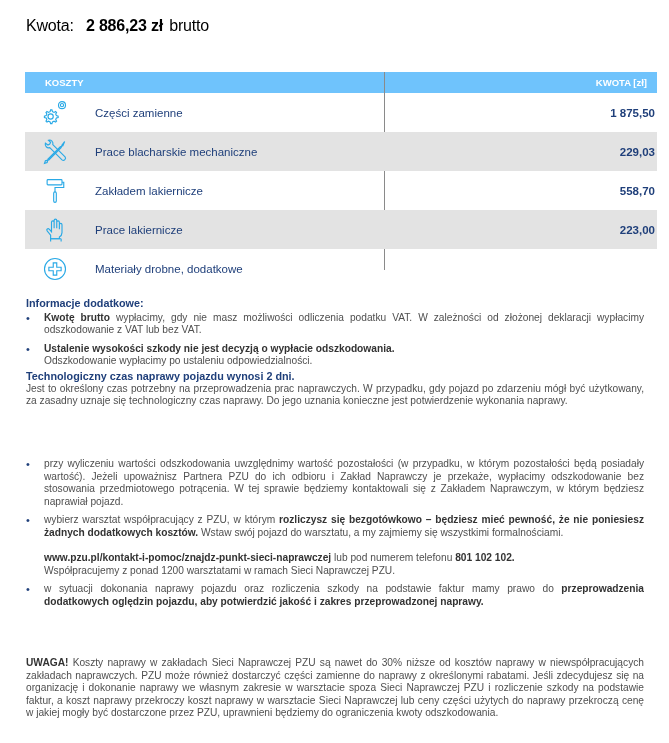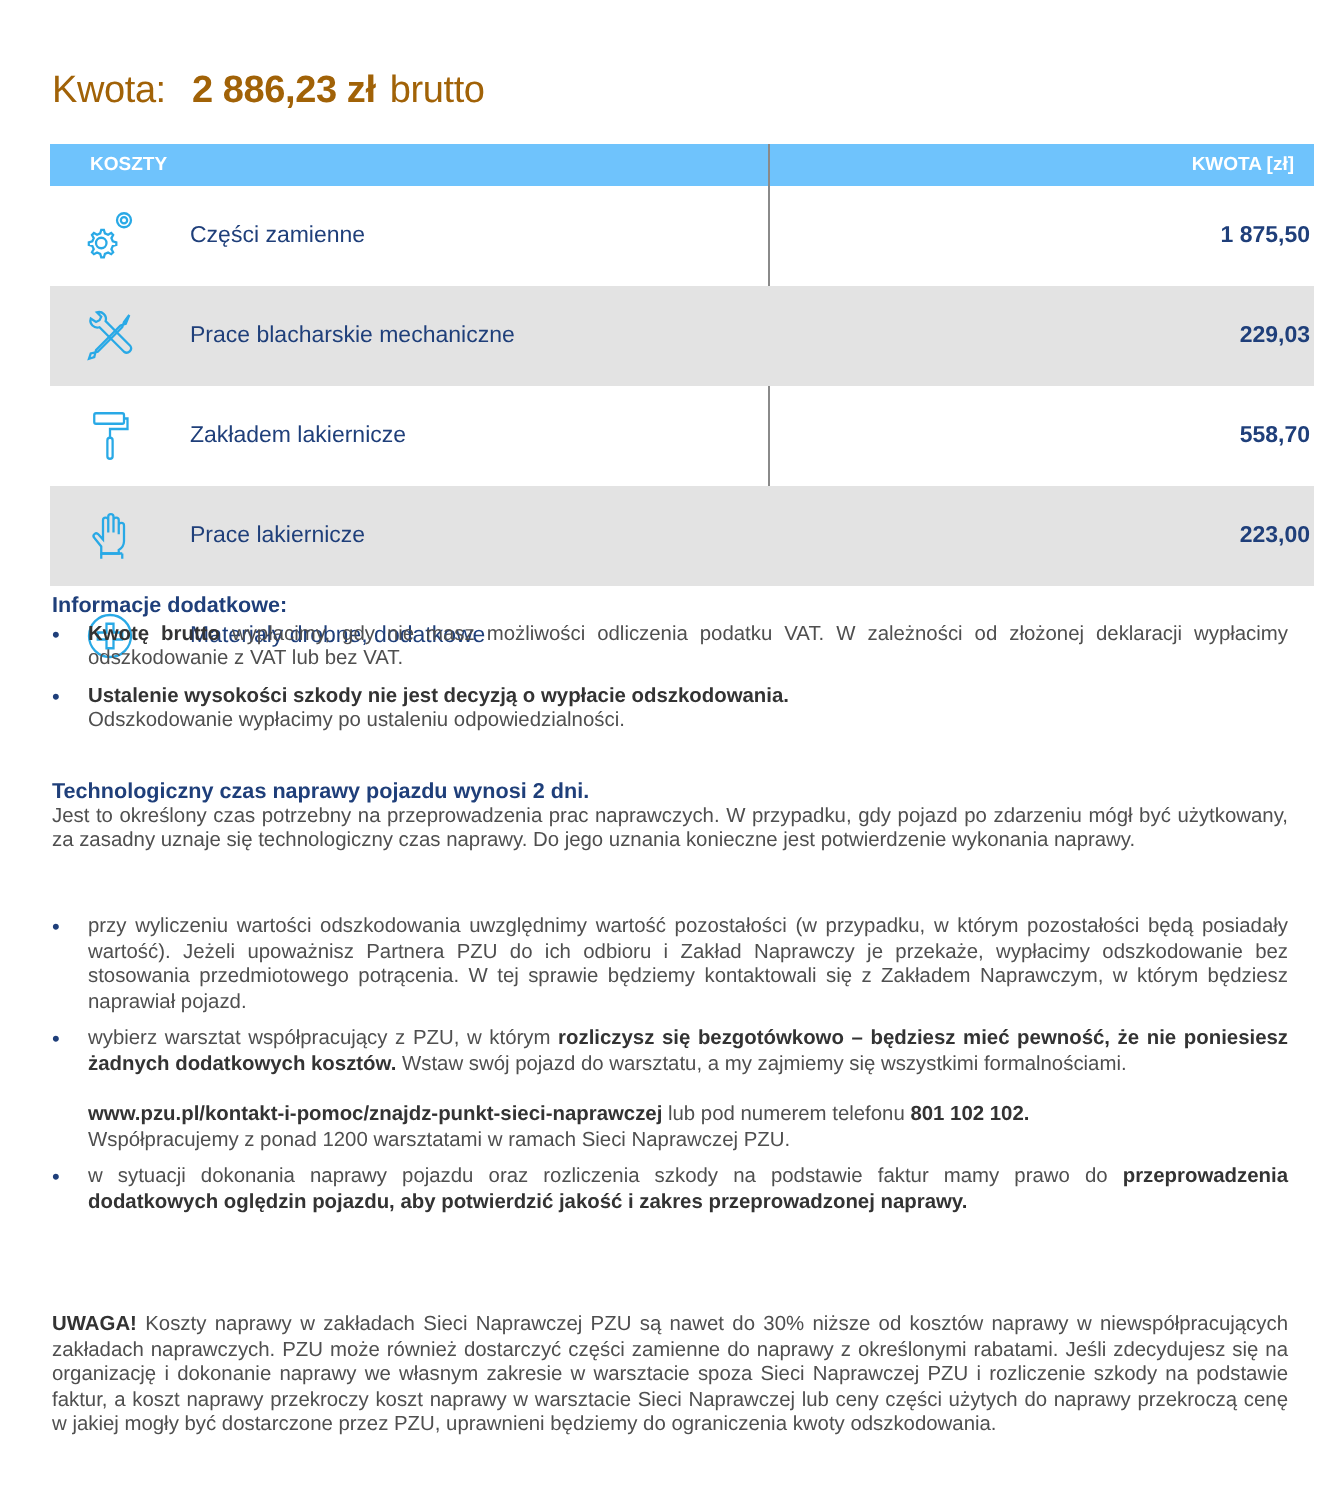--- a/index.html
+++ b/index.html
@@ -1,27 +1,27 @@
 <!DOCTYPE html>
 <html><head>
 <meta charset="utf-8">
 <style>
   * { box-sizing: border-box; margin: 0; padding: 0; }
   html, body { width: 669px; height: 743px; background: #ffffff; overflow: hidden; }
   body { font-family: "Liberation Sans", "DejaVu Sans", sans-serif; color: #4a4a4a; position: relative; }
 
-  .total { position: absolute; left: 26px; top: 35px; font-size: 19px; color: #a16207; letter-spacing: -0.2px; }
+  .total { position: absolute; left: 26px; top: 17px; font-size: 16px; color: #000000; letter-spacing: -0.2px; }
   .total .lbl { font-weight: normal; }
   .total .amt { font-weight: bold; margin-left: 8px; }
   .total .suf { font-weight: normal; margin-left: 2px; }
 
   .costs { position: absolute; left: 25px; top: 72px; width: 632px; }
   .costs .head { height: 21px; background: #6fc3fc; display: flex; align-items: center; justify-content: space-between; padding: 0 10px 0 20px; color: #ffffff; font-size: 9.5px; font-weight: bold; }
   .costs .divider { position: absolute; left: 359px; top: 0; width: 1px; height: 198px; background: #8a8a8a; }
-  .costs .row { height: 50px; display: flex; align-items: center; position: relative; }
+  .costs .row { height: 39px; display: flex; align-items: center; position: relative; }
   .costs .row.alt { background: #e3e3e3; }
   .costs .row .ic { width: 44px; height: 30px; margin-left: 8px; display: flex; align-items: center; justify-content: center; }
   .costs .row .ic svg { width: 28px; height: 28px; }
   .costs .row .name { margin-left: 18px; font-size: 11.5px; color: #1f3f7a; }
   .costs .row .val { position: absolute; right: 2px; font-size: 11.5px; font-weight: bold; color: #1f3f7a; }
 
   .sec { position: absolute; left: 26px; width: 618px; font-size: 10.2px; line-height: 12.6px; color: #4f4f4f; }
   .sec h3 { font-size: 10.8px; color: #1f3f7a; font-weight: bold; margin-bottom: 2px; }
   .sec ul { list-style: none; }
   .sec li { position: relative; padding-left: 18px; margin-bottom: 6px; text-align: justify; }
@@ -110,21 +110,21 @@
     <li>
       <b>Kwotę brutto</b><span> wypłacimy, gdy nie masz możliwości odliczenia podatku VAT. W zależności od złożonej deklaracji wypłacimy odszkodowanie z VAT lub bez VAT.</span>
     </li>
     <li>
       <b>Ustalenie wysokości szkody nie jest decyzją o wypłacie odszkodowania.</b><br>
       <span>Odszkodowanie wypłacimy po ustaleniu odpowiedzialności.</span>
     </li>
   </ul>
 </div>
 
-<div class="sec" style="top:390px;">
+<div class="sec" style="top:370px;">
   <h3 style="margin-bottom:0;">Technologiczny czas naprawy pojazdu wynosi 2 dni.</h3>
   <p>Jest to określony czas potrzebny na przeprowadzenia prac naprawczych. W przypadku, gdy pojazd po zdarzeniu mógł być użytkowany, za zasadny uznaje się technologiczny czas naprawy. Do jego uznania konieczne jest potwierdzenie wykonania naprawy.</p>
 </div>
 
 <div class="sec" style="top:458px;">
   <ul>
     <li><span>przy wyliczeniu wartości odszkodowania uwzględnimy wartość pozostałości (w przypadku, w którym pozostałości będą posiadały wartość). Jeżeli upoważnisz Partnera PZU do ich odbioru i Zakład Naprawczy je przekaże, wypłacimy odszkodowanie bez stosowania przedmiotowego potrącenia. W tej sprawie będziemy kontaktowali się z Zakładem Naprawczym, w którym będziesz naprawiał pojazd.</span></li>
     <li>
       <span>wybierz warsztat współpracujący z PZU, w którym </span><b>rozliczysz się bezgotówkowo – będziesz mieć pewność, że nie poniesiesz żadnych dodatkowych kosztów.</b><span> Wstaw swój pojazd do warsztatu, a my zajmiemy się wszystkimi formalnościami.</span><br>
       <br>

